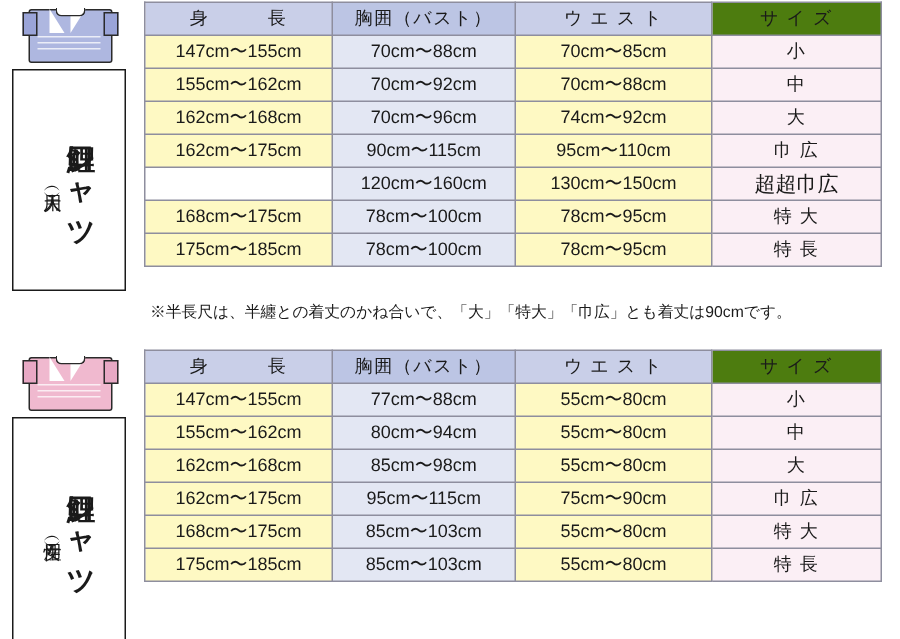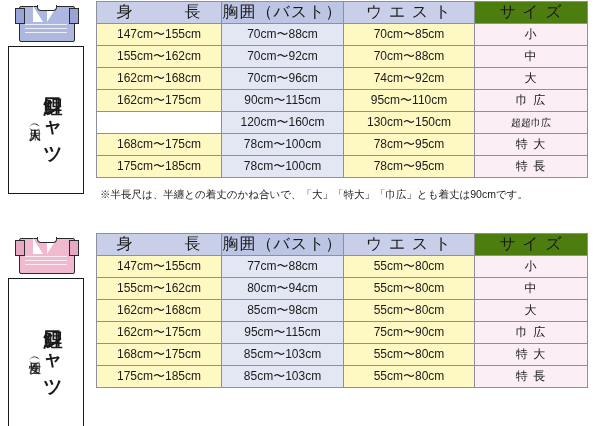--- a/index.html
+++ b/index.html
@@ -144,48 +144,48 @@
     padding: 0;
     height: 21px;
     font-weight: normal;
   }
   .col-h { width: 124px; }
   .col-b { width: 121px; margin-top: 34px; }
   .col-w { width: 130px; }
   .col-s { width: 112px; }
 
   thead th {
-    font-size: 16px;
+    font-size: 12px;
     letter-spacing: 1px;
     height: 22px;
   }
   .hd-blue { background: #c9cfe8; }
   .hd-pink { background: #4d7c0f; }
   .hd-blue2 { background: #bcc5e4; }
 
   td.val {
     background: #fef9c3;
     font-size: 12px;
   }
   td.val-alt {
     background: #e3e7f3;
     font-size: 12px;
   }
   td.size {
     background: #fbeff5;
     font-size: 12px;
     letter-spacing: 1px;
   }
-  td.size-small { font-size: 10px; letter-spacing: 0px; }
+  td.size-small { font-size: 14px; letter-spacing: 0px; }
   td.empty { background: #ffffff; border-left: 1px solid #8e8e9e; }
 
   .note {
     position: absolute;
     left: 100px;
-    top: 188px;
+    top: 201px;
     font-size: 10.5px;
     color: #1a1a1a;
   }
 
   .table-wrap { margin-left: 4px; margin-top: 1px; }
 </style>
 </head>
 <body>
 
 <div class="page">

